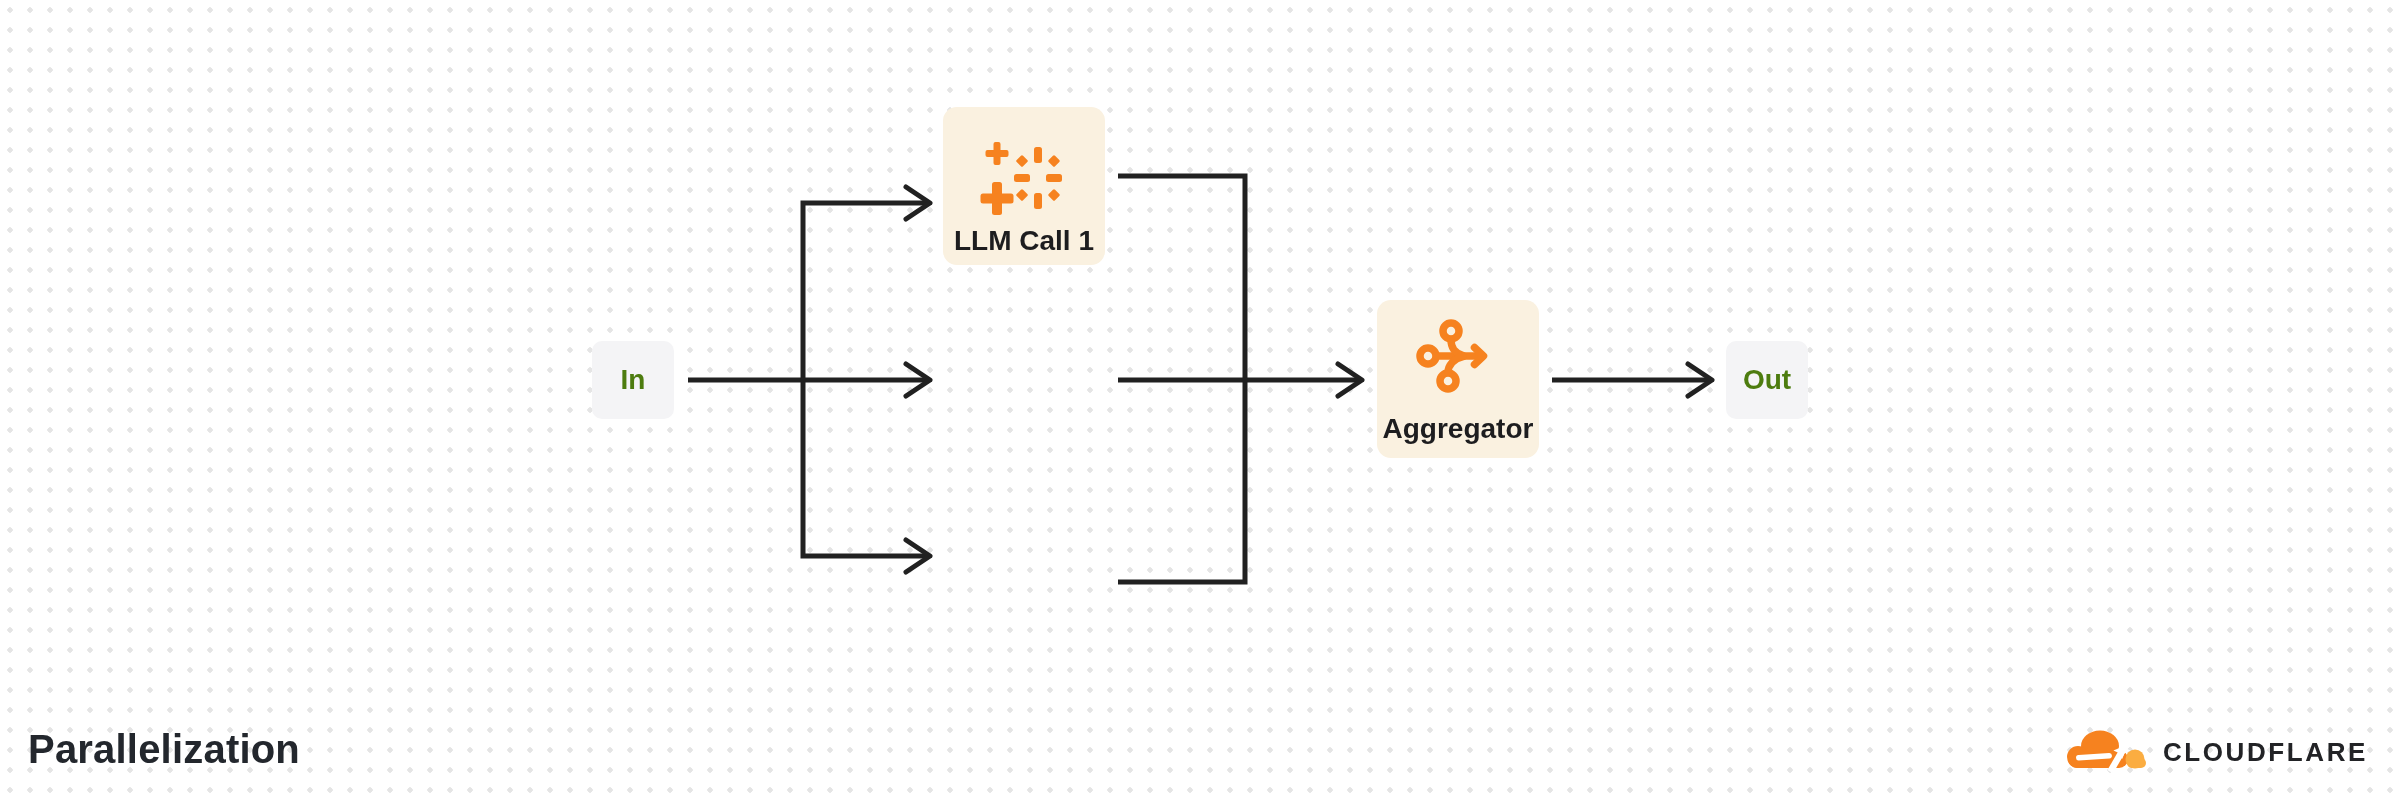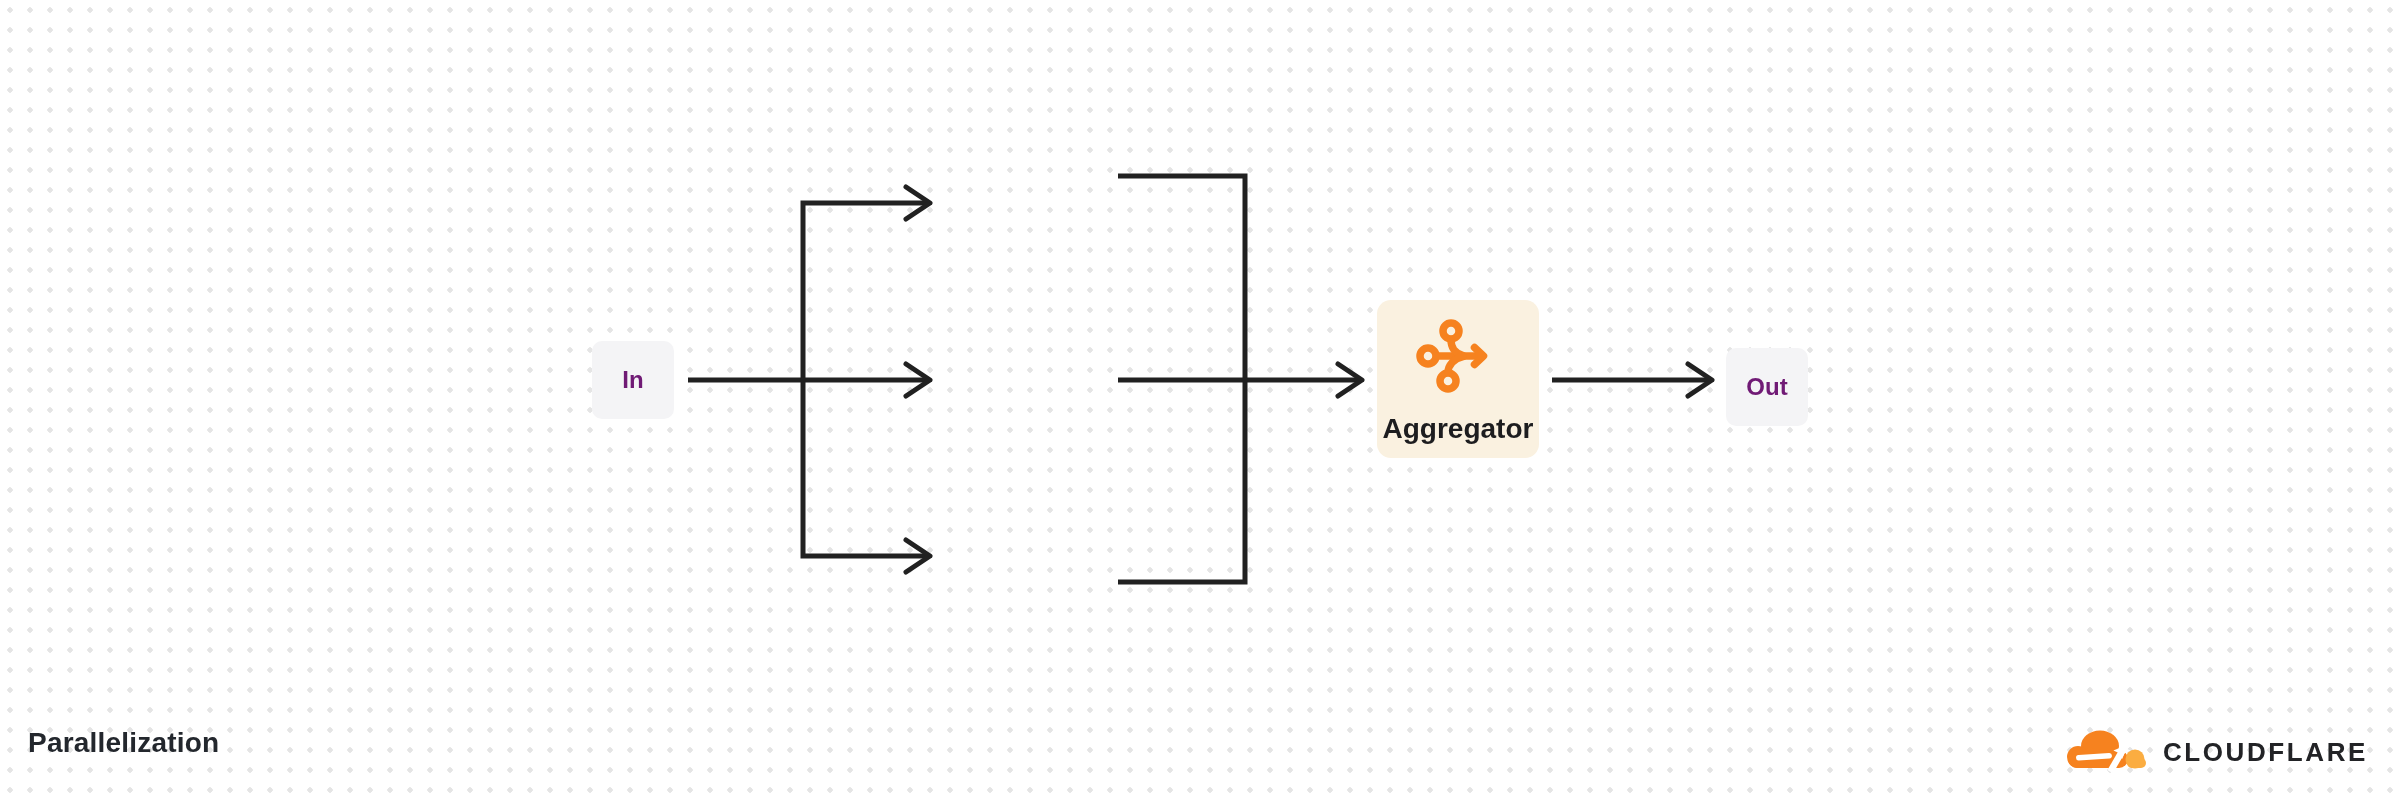--- a/index.html
+++ b/index.html
@@ -29,51 +29,51 @@
     display: flex;
     align-items: center;
     justify-content: center;
     box-sizing: border-box;
   }
   .port-node {
     width: 82px;
     height: 78px;
     background: #f4f4f6;
     border-radius: 10px;
-    font-size: 24px;
+    font-size: 28px;
     font-weight: 700;
-    color: #701a75;
+    color: #4d7c0f;
   }
   .card-node {
     width: 162px;
     height: 158px;
     background: #faf1e0;
     border-radius: 14px;
     flex-direction: column;
     justify-content: space-between;
     padding: 28px 0 15px 0;
   }
   .card-node .node-label {
     font-size: 28px;
     font-weight: 700;
     color: #1d1d1f;
     line-height: 1;
     white-space: nowrap;
   }
   .node-in  { left: 592px;  top: 341px; }
-  .node-out { left: 1726px; top: 348px; }
+  .node-out { left: 1726px; top: 341px; }
   .node-llm1 { left: 943px;  top: 107px; }
   .node-llm2 { left: 943px;  top: 300px; }
   .node-llm3 { left: 943px;  top: 492px; }
   .node-agg  { left: 1377px; top: 300px; padding-top: 18px; }
   .diagram-title {
     position: absolute;
     left: 28px;
     top: 729px;
-    font-size: 28px;
+    font-size: 40px;
     font-weight: 700;
     color: #23272d;
     line-height: 1;
     letter-spacing: 0.2px;
   }
   .brand {
     position: absolute;
     right: 32px;
     top: 723px;
     display: flex;
@@ -106,20 +106,41 @@
     <path class="edge" d="M 803 380 V 556 H 930" marker-end="url(#arrow)"></path>
     <path class="edge" d="M 1118 176 H 1245 V 582 H 1118"></path>
     <path class="edge" d="M 1118 380 H 1362" marker-end="url(#arrow)"></path>
     <path class="edge" d="M 1552 380 H 1712" marker-end="url(#arrow)"></path>
   </svg>
 
   <div class="node port-node node-in">
     <span>In</span>
   </div>
 
+  <div class="node card-node node-llm1">
+    <span>
+      <svg width="100" height="88" viewBox="0 0 100 88" xmlns="http://www.w3.org/2000/svg">
+        <g fill="#F6821F">
+          <rect x="19.5" y="7" width="7" height="23" rx="2"></rect>
+          <rect x="11.5" y="15" width="23" height="7" rx="2"></rect>
+          <rect x="18" y="47" width="10" height="33" rx="2.5"></rect>
+          <rect x="6.5" y="58.5" width="33" height="10" rx="2.5"></rect>
+          <rect x="60" y="12" width="8" height="16" rx="2.5"></rect>
+          <rect x="60" y="58" width="8" height="16" rx="2.5"></rect>
+          <rect x="40" y="39" width="16" height="8" rx="2.5"></rect>
+          <rect x="72" y="39" width="16" height="8" rx="2.5"></rect>
+          <rect x="43.5" y="21.5" width="9" height="9" rx="1.5" transform="rotate(45 48 26)"></rect>
+          <rect x="75.5" y="21.5" width="9" height="9" rx="1.5" transform="rotate(45 80 26)"></rect>
+          <rect x="75.5" y="55.5" width="9" height="9" rx="1.5" transform="rotate(45 80 60)"></rect>
+          <rect x="43.5" y="55.5" width="9" height="9" rx="1.5" transform="rotate(45 48 60)"></rect>
+        </g>
+      </svg>
+    </span>
+    <span class="node-label">LLM Call 1</span>
+  </div>
 
 
 
   <div class="node card-node node-agg">
     <span>
       <svg width="90" height="90" viewBox="0 0 90 90" xmlns="http://www.w3.org/2000/svg">
         <g fill="none" stroke="#F6821F" stroke-width="7.5" stroke-linecap="round">
           <circle cx="15" cy="38" r="8"></circle>
           <circle cx="38" cy="13" r="8"></circle>
           <circle cx="35" cy="63" r="8"></circle>

